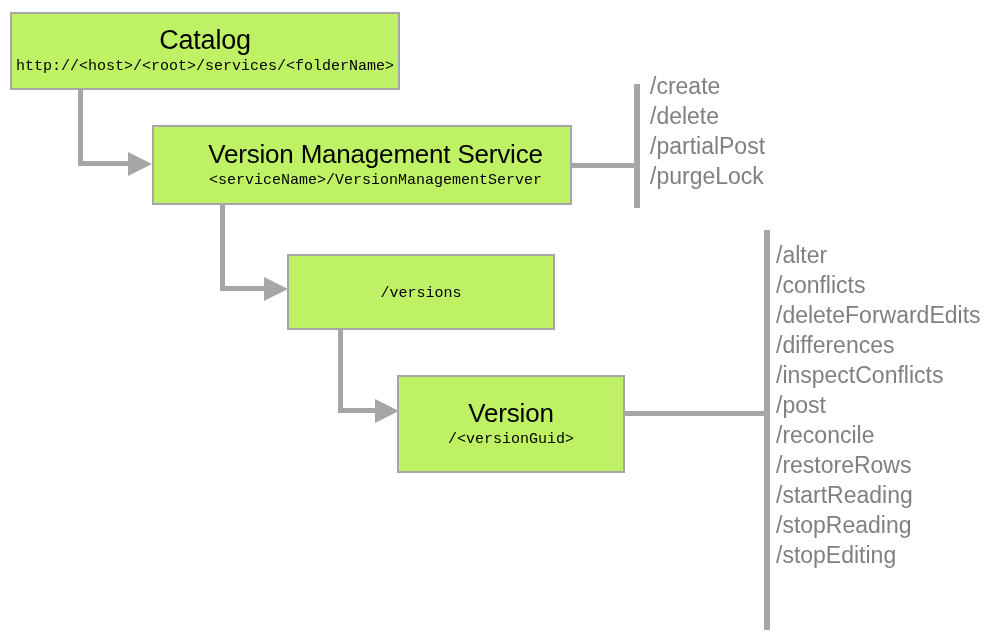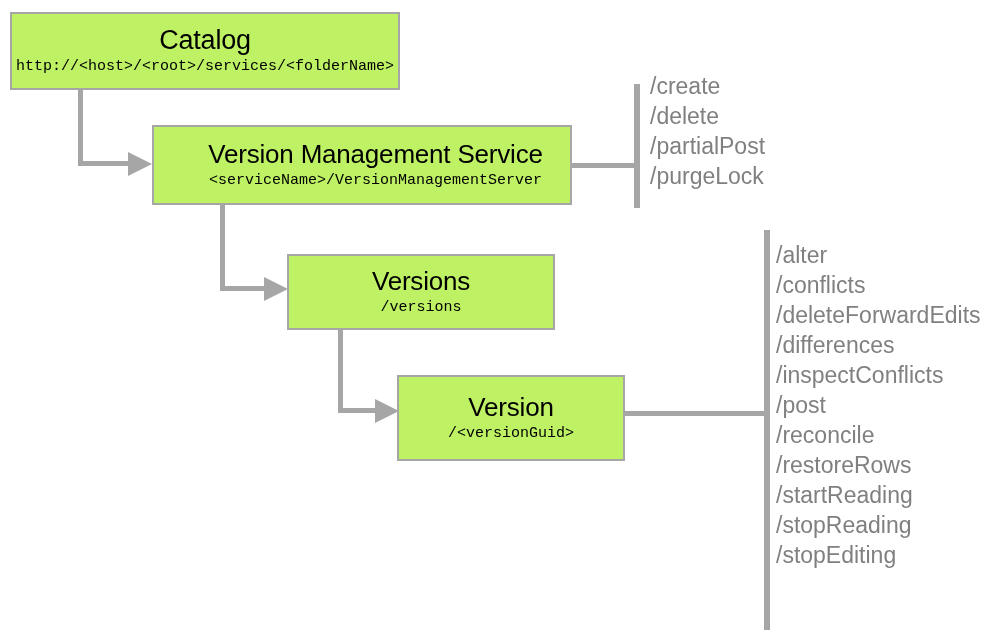--- a/index.html
+++ b/index.html
@@ -44,21 +44,21 @@
     margin-top: 4px;
     white-space: nowrap;
     font-family: Liberation Mono, monospace;
   }
 
   #node-catalog  { left: 10px;  top: 12px;  width: 390px; height: 78px; }
   #node-catalog .title { font-size: 27px; }
   #node-vms      { left: 152px; top: 125px; width: 420px; height: 80px; padding-left: 27px; }
   #node-vms .title { font-size: 26px; }
   #node-versions { left: 287px; top: 254px; width: 268px; height: 76px; }
-  #node-version  { left: 397px; top: 375px; width: 228px; height: 86px; }
+  #node-version  { left: 397px; top: 375px; width: 228px; height: 98px; }
 
   
   .conn {
     position: absolute;
     background: #a6a6a6;
   }
   .conn-v { width: 5px; }
   .conn-h { height: 5px; }
 
   
@@ -144,21 +144,20 @@
     <div class="title">Catalog</div>
     <div class="subtitle">http://&lt;host&gt;/&lt;root&gt;/services/&lt;folderName&gt;</div>
   </div>
 
   <div class="node" id="node-vms">
     <div class="title">Version Management Service</div>
     <div class="subtitle">&lt;serviceName&gt;/VersionManagementServer</div>
   </div>
 
   <div class="node" id="node-versions">
-    <div class="title">Versions</div>
     <div class="subtitle">/versions</div>
   </div>
 
   <div class="node" id="node-version">
     <div class="title">Version</div>
     <div class="subtitle">/&lt;versionGuid&gt;</div>
   </div>
 
   <div class="ops" id="ops-service">
       <span class="op">/create</span>

